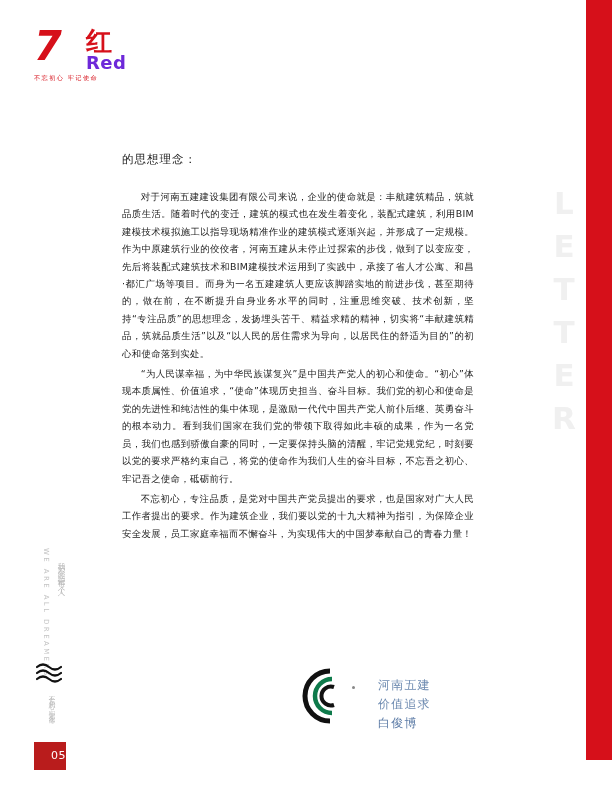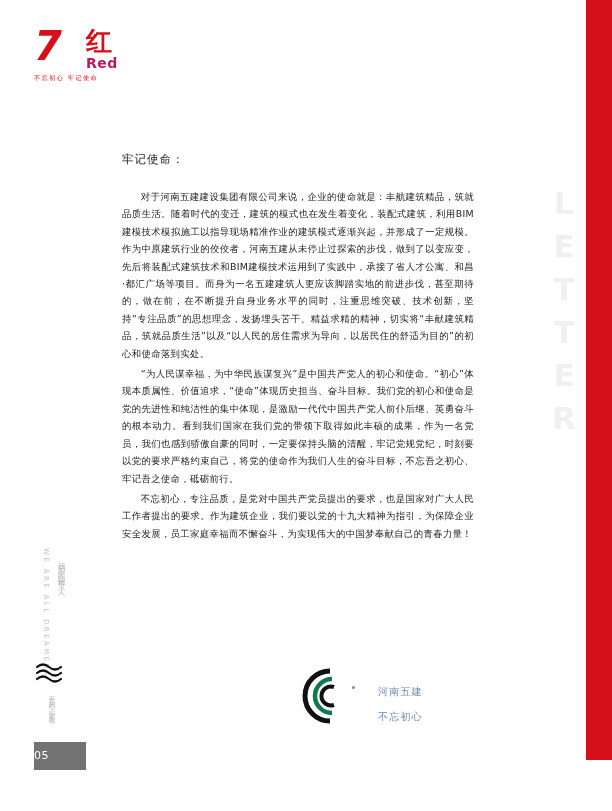--- a/index.html
+++ b/index.html
@@ -72,23 +72,23 @@
     top: 2px;
     font-size: 26px;
     font-weight: 800;
     color: #d6101a;
     line-height: 26px;
   }
   .logo-red {
     position: absolute;
     left: 52px;
     top: 30px;
-    font-size: 14px;
+    font-size: 18px;
     font-weight: 800;
-    color: #be185d;
+    color: #6d28d9;
     line-height: 14px;
     letter-spacing: 0.5px;
   }
   .logo-sub {
     position: absolute;
     left: 0;
     top: 48px;
     font-size: 6.2px;
     color: #d6101a;
     letter-spacing: 1.4px;
@@ -173,60 +173,59 @@
     background: #888;
     border-radius: 50%;
   }
   .sig-lines {
     position: absolute;
     left: 378px;
     top: 676px;
     width: 130px;
   }
   .sig-lines div {
-    font-size: 10px;
+    font-size: 12px;
     line-height: 19px;
     letter-spacing: 1.2px;
-    margin-top: 6px;
   }
   .sig-company { color: #6d8ab0; }
   .sig-branch  { color: #6d8ab0; }
   .sig-name    { color: #5c7ba6; }
 
   
   .page-tab {
     position: absolute;
     left: 34px;
     top: 742px;
-    width: 52px;
+    width: 32px;
     height: 28px;
-    background: #737373;
+    background: #b91c1c;
     color: #ffffff;
     font-size: 11px;
     line-height: 28px;
-    text-align: left;
+    text-align: right;
     letter-spacing: 0.5px;
   }
 </style>
 </head>
 <body>
 
 <div class="page">
 
   <div class="red-band"></div>
   <div class="band-watermark">LETTER</div>
 
   <div class="logo">
     <div class="logo-seven">7</div>
     <div class="logo-hong">红</div>
     <div class="logo-red">Red</div>
     <div class="logo-sub">不忘初心  牢记使命</div>
   </div>
 
-  <div class="salutation">牢记使命：</div>
+  <div class="salutation">的思想理念：</div>
 
   <div class="letter-body">
     <p>对于河南五建建设集团有限公司来说，企业的使命就是：丰航建筑精品，筑就品质生活。随着时代的变迁，建筑的模式也在发生着变化，装配式建筑，利用BIM建模技术模拟施工以指导现场精准作业的建筑模式逐渐兴起，并形成了一定规模。作为中原建筑行业的佼佼者，河南五建从未停止过探索的步伐，做到了以变应变，先后将装配式建筑技术和BIM建模技术运用到了实践中，承接了省人才公寓、和昌·都汇广场等项目。而身为一名五建建筑人更应该脚踏实地的前进步伐，甚至期待的，做在前，在不断提升自身业务水平的同时，注重思维突破、技术创新，坚持“专注品质”的思想理念，发扬埋头苦干、精益求精的精神，切实将“丰献建筑精品，筑就品质生活”以及“以人民的居住需求为导向，以居民住的舒适为目的”的初心和使命落到实处。</p>
     <p>“为人民谋幸福，为中华民族谋复兴”是中国共产党人的初心和使命。“初心”体现本质属性、价值追求，“使命”体现历史担当、奋斗目标。我们党的初心和使命是党的先进性和纯洁性的集中体现，是激励一代代中国共产党人前仆后继、英勇奋斗的根本动力。看到我们国家在我们党的带领下取得如此丰硕的成果，作为一名党员，我们也感到骄傲自豪的同时，一定要保持头脑的清醒，牢记党规党纪，时刻要以党的要求严格约束自己，将党的使命作为我们人生的奋斗目标，不忘吾之初心、牢记吾之使命，砥砺前行。</p>
     <p>不忘初心，专注品质，是党对中国共产党员提出的要求，也是国家对广大人民工作者提出的要求。作为建筑企业，我们要以党的十九大精神为指引，为保障企业安全发展，员工家庭幸福而不懈奋斗，为实现伟大的中国梦奉献自己的青春力量！</p>
   </div>
 
   <div class="side-vert-en">WE ARE ALL DREAMERS</div>
   <div class="side-vert-cn">我们不能忘记每一个人</div>
   <div class="side-vert-cn2">不忘初心 牢记使命</div>
@@ -239,18 +238,19 @@
 
   <svg class="sig-mark" viewBox="0 0 52 56">
     <path d="M34 3 A25 25 0 1 0 34 53" stroke="#111" stroke-width="5" fill="none"></path>
     <path d="M36 11 A17 17 0 1 0 36 45" stroke="#0e7a4b" stroke-width="4.5" fill="none"></path>
     <path d="M38 19 A9.5 9.5 0 1 0 38 37" stroke="#111" stroke-width="4" fill="none"></path>
   </svg>
   <div class="sig-dot"></div>
 
   <div class="sig-lines">
     <div class="sig-company">河南五建</div>
-    <div class="sig-branch">不忘初心</div>
+    <div class="sig-branch">价值追求</div>
+    <div class="sig-name">白俊博</div>
   </div>
 
   <div class="page-tab">05</div>
 
 </div>
 
 </body></html>

